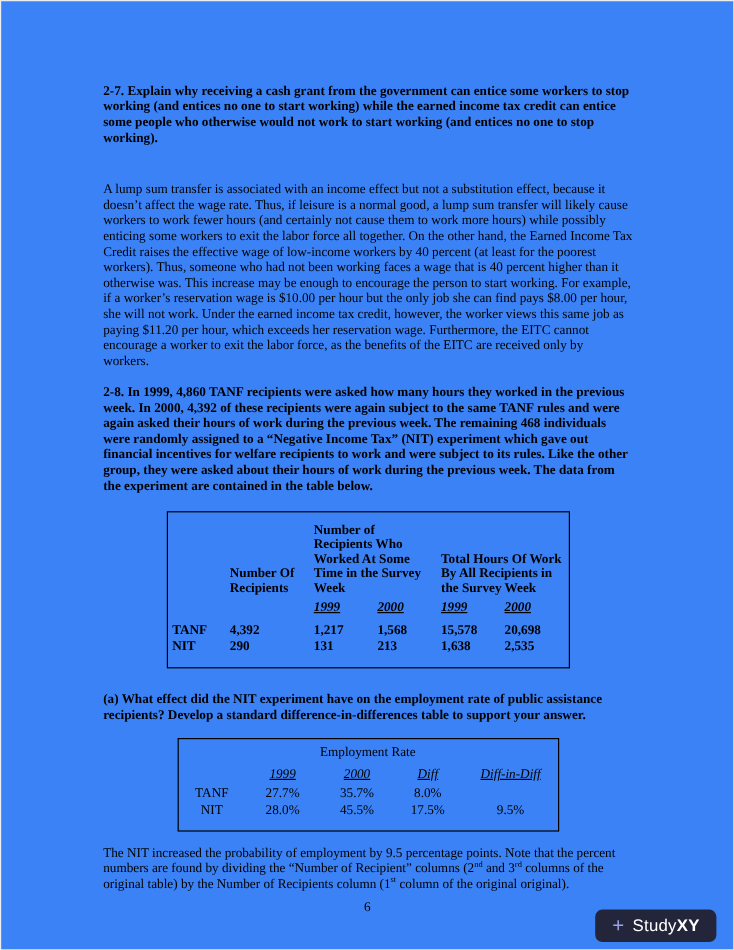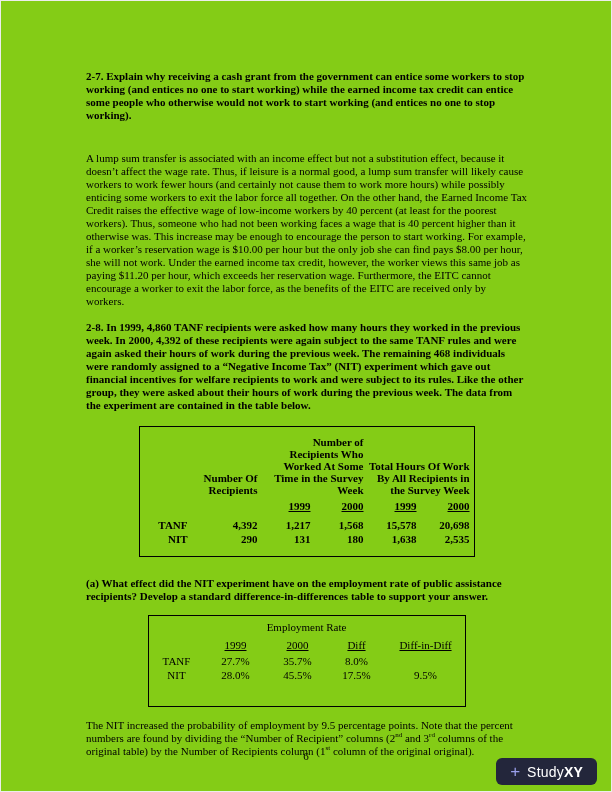--- a/index.html
+++ b/index.html
@@ -1,21 +1,21 @@
 <!DOCTYPE html>
 <html><head>
 <meta charset="utf-8">
 <style>
   * { margin: 0; padding: 0; box-sizing: border-box; }
   html, body { background: #ffffff; }
   .page {
     position: relative;
     width: 612px;
     height: 792px;
-    background: #84cc16;
+    background: #3b82f6;
     color: #000;
     font-family: "Liberation Serif", "DejaVu Serif", serif;
     overflow: hidden;
     box-shadow: inset 0 0 0 1px #ececec;
   }
   .content {
     position: absolute;
     left: 86px;
     right: 85px;
     top: 70px;
@@ -29,35 +29,35 @@
 
   
   .tbox1 {
     width: 336px;
     margin: 14px auto 12px auto;
     border: 1px solid #000;
     padding: 8px 2px 10px 2px;
   }
   table { border-collapse: collapse; table-layout: fixed; width: 100%; }
   .t1 { font-size: 11px; font-weight: bold; }
-  .t1 th, .t1 td { font-weight: bold; text-align: right; padding: 1px 2px; }
+  .t1 th, .t1 td { font-weight: bold; text-align: left; padding: 1px 2px; }
   .t1 .hdr { vertical-align: bottom; line-height: 12px; }
   .t1 .yearrow th { padding-top: 3px; padding-bottom: 6px; }
   .t1 td { padding-top: 1px; padding-bottom: 1px; }
-  .u { text-decoration: underline; }
+  .u { text-decoration: underline; font-style: italic; }
 
   
   .q28a { margin-bottom: 0; margin-top: 20px; }
 
   
   .tbox2 {
     width: 318px;
     margin: 12px auto 9px auto;
     border: 1px solid #000;
-    padding: 5px 0 24px 0;
+    padding: 5px 0 10px 0;
   }
   .t2title { text-align: center; font-size: 11px; margin-bottom: 5px; }
   .t2 { font-size: 11px; }
   .t2 th, .t2 td { font-weight: normal; text-align: center; padding: 1px 2px; }
   .t2 th { padding-bottom: 3px; }
 
   .closing { margin-top: 12px; }
 
   .pagenum {
     position: absolute;
@@ -134,21 +134,21 @@
           <td>4,392</td>
           <td>1,217</td>
           <td>1,568</td>
           <td>15,578</td>
           <td>20,698</td>
         </tr>
         <tr>
           <td>NIT</td>
           <td>290</td>
           <td>131</td>
-          <td>180</td>
+          <td>213</td>
           <td>1,638</td>
           <td>2,535</td>
         </tr>
       </tbody>
         </table>
     </div>
 
     <p class="bold q28a">(a) What effect did the NIT experiment have on the employment rate of public assistance recipients?  Develop a standard difference-in-differences table to support your answer.</p>
 
     <div class="tbox2">

